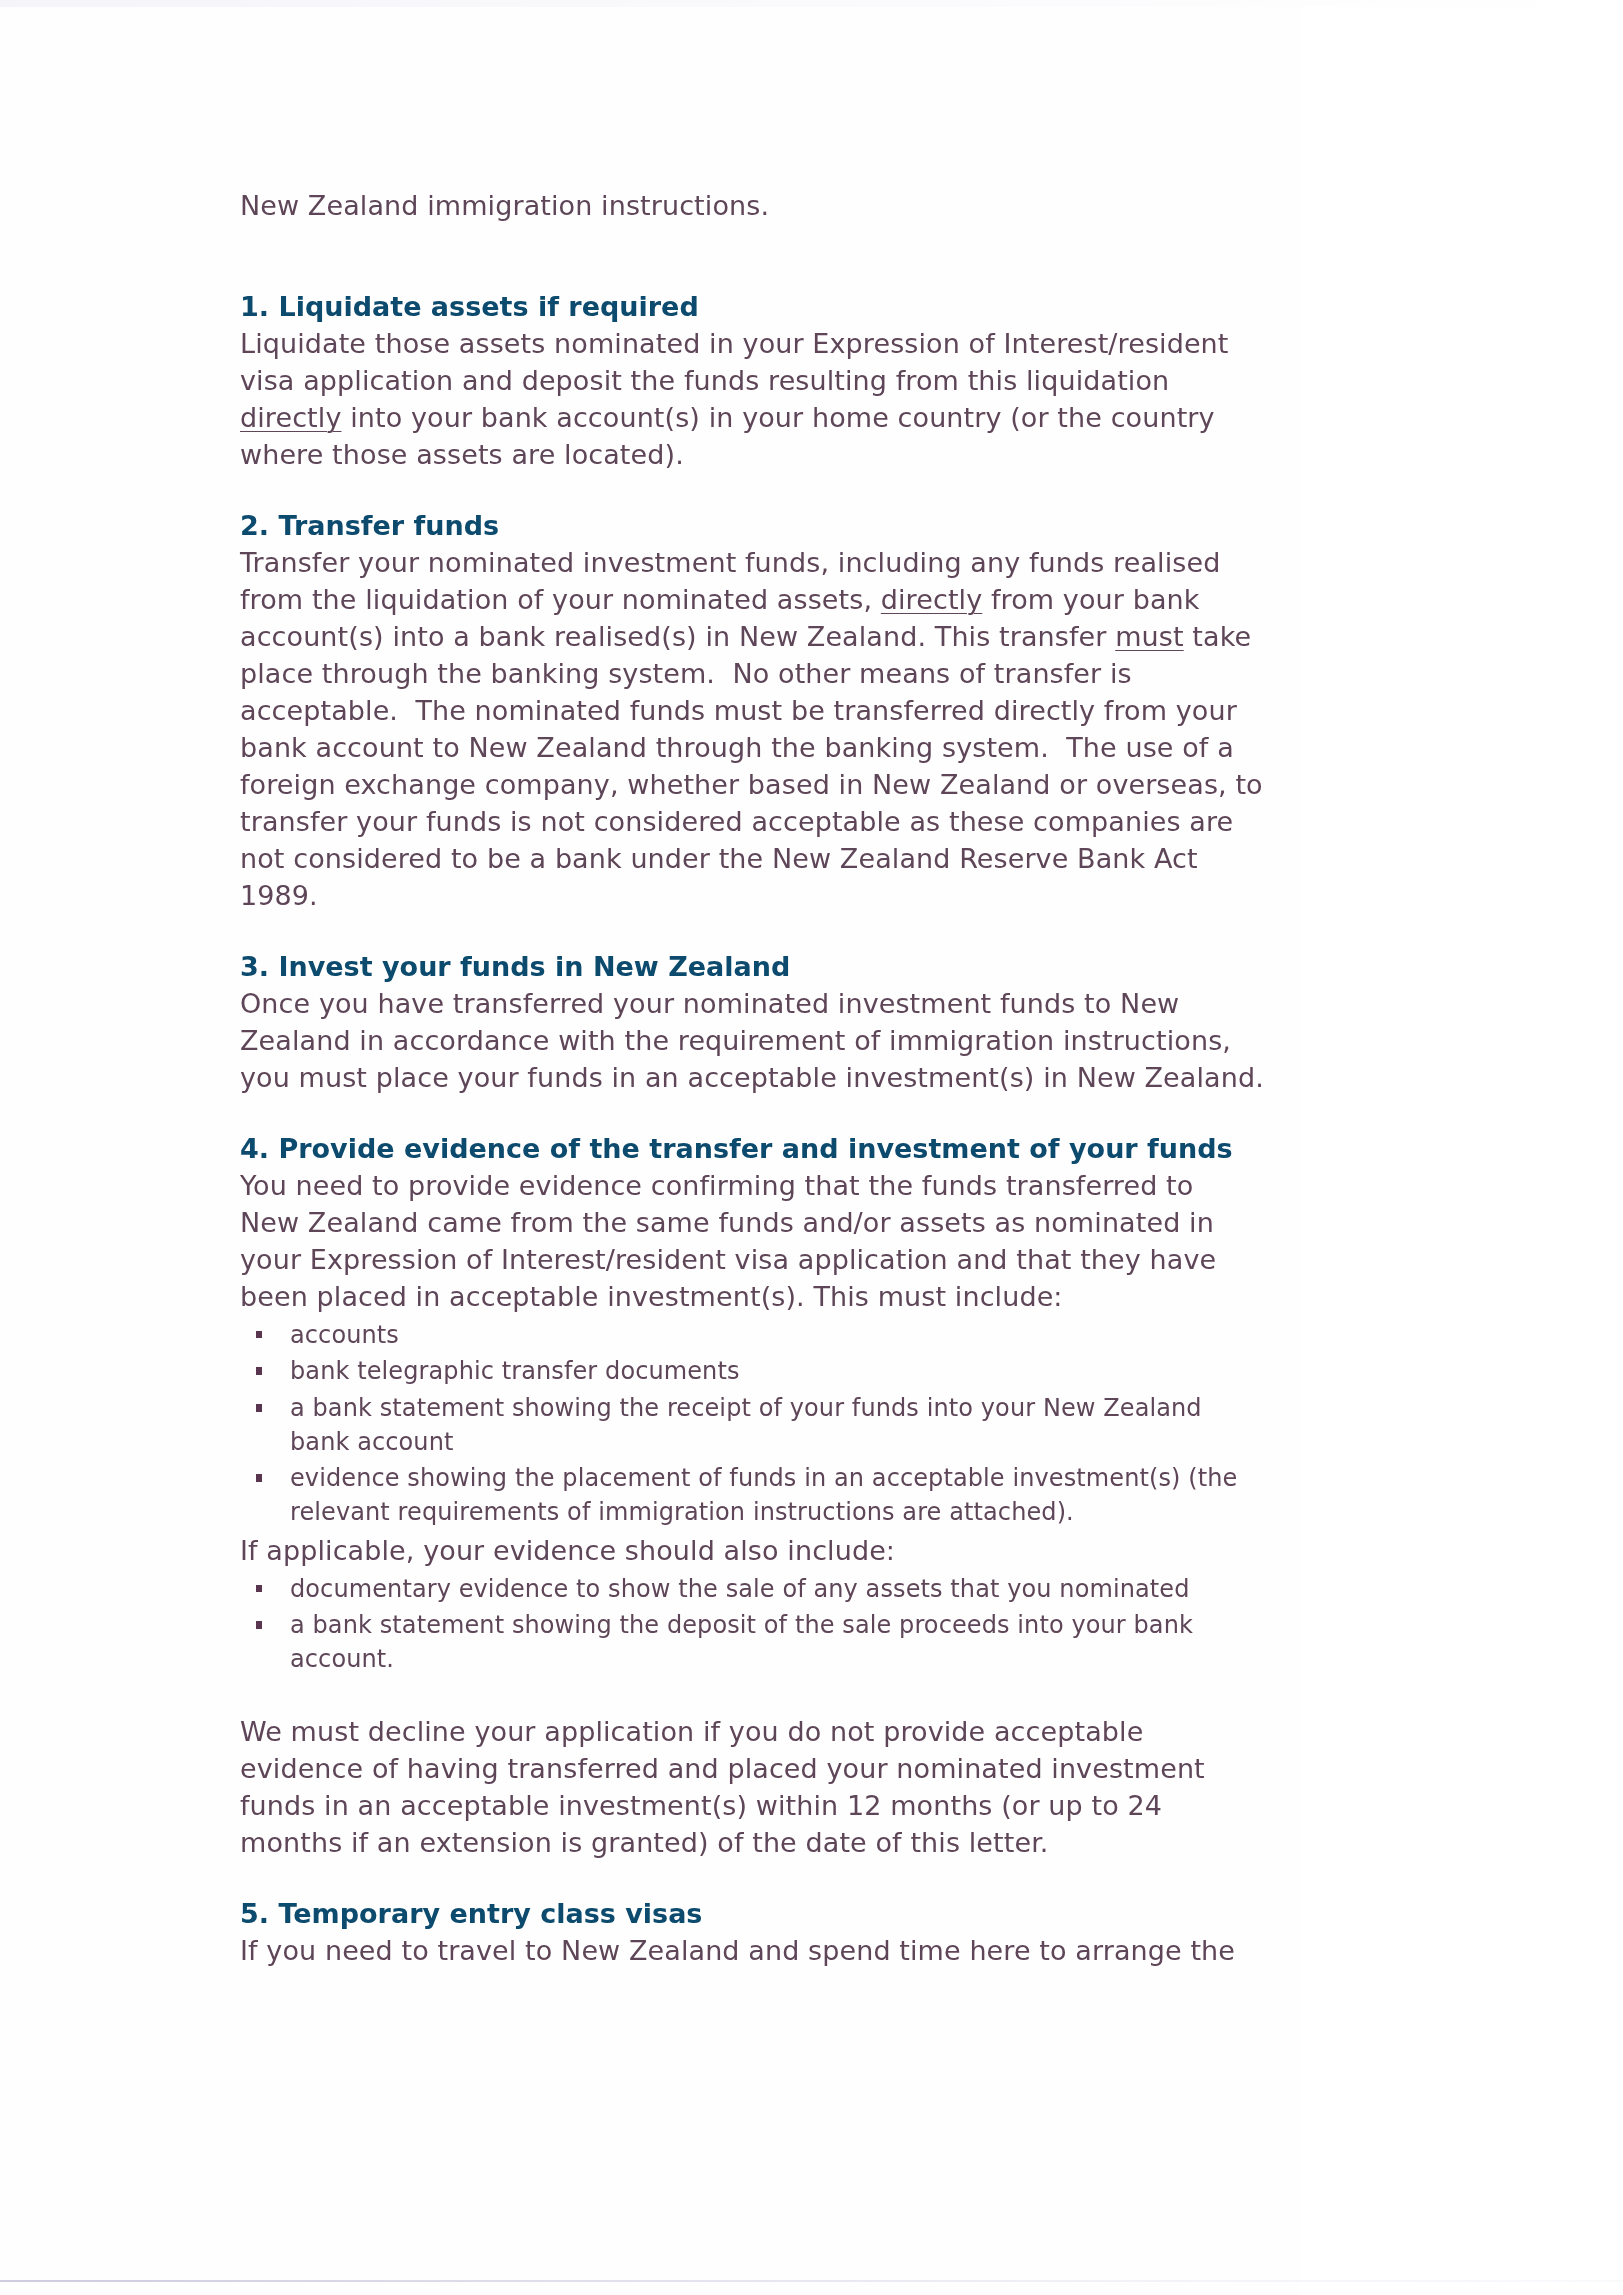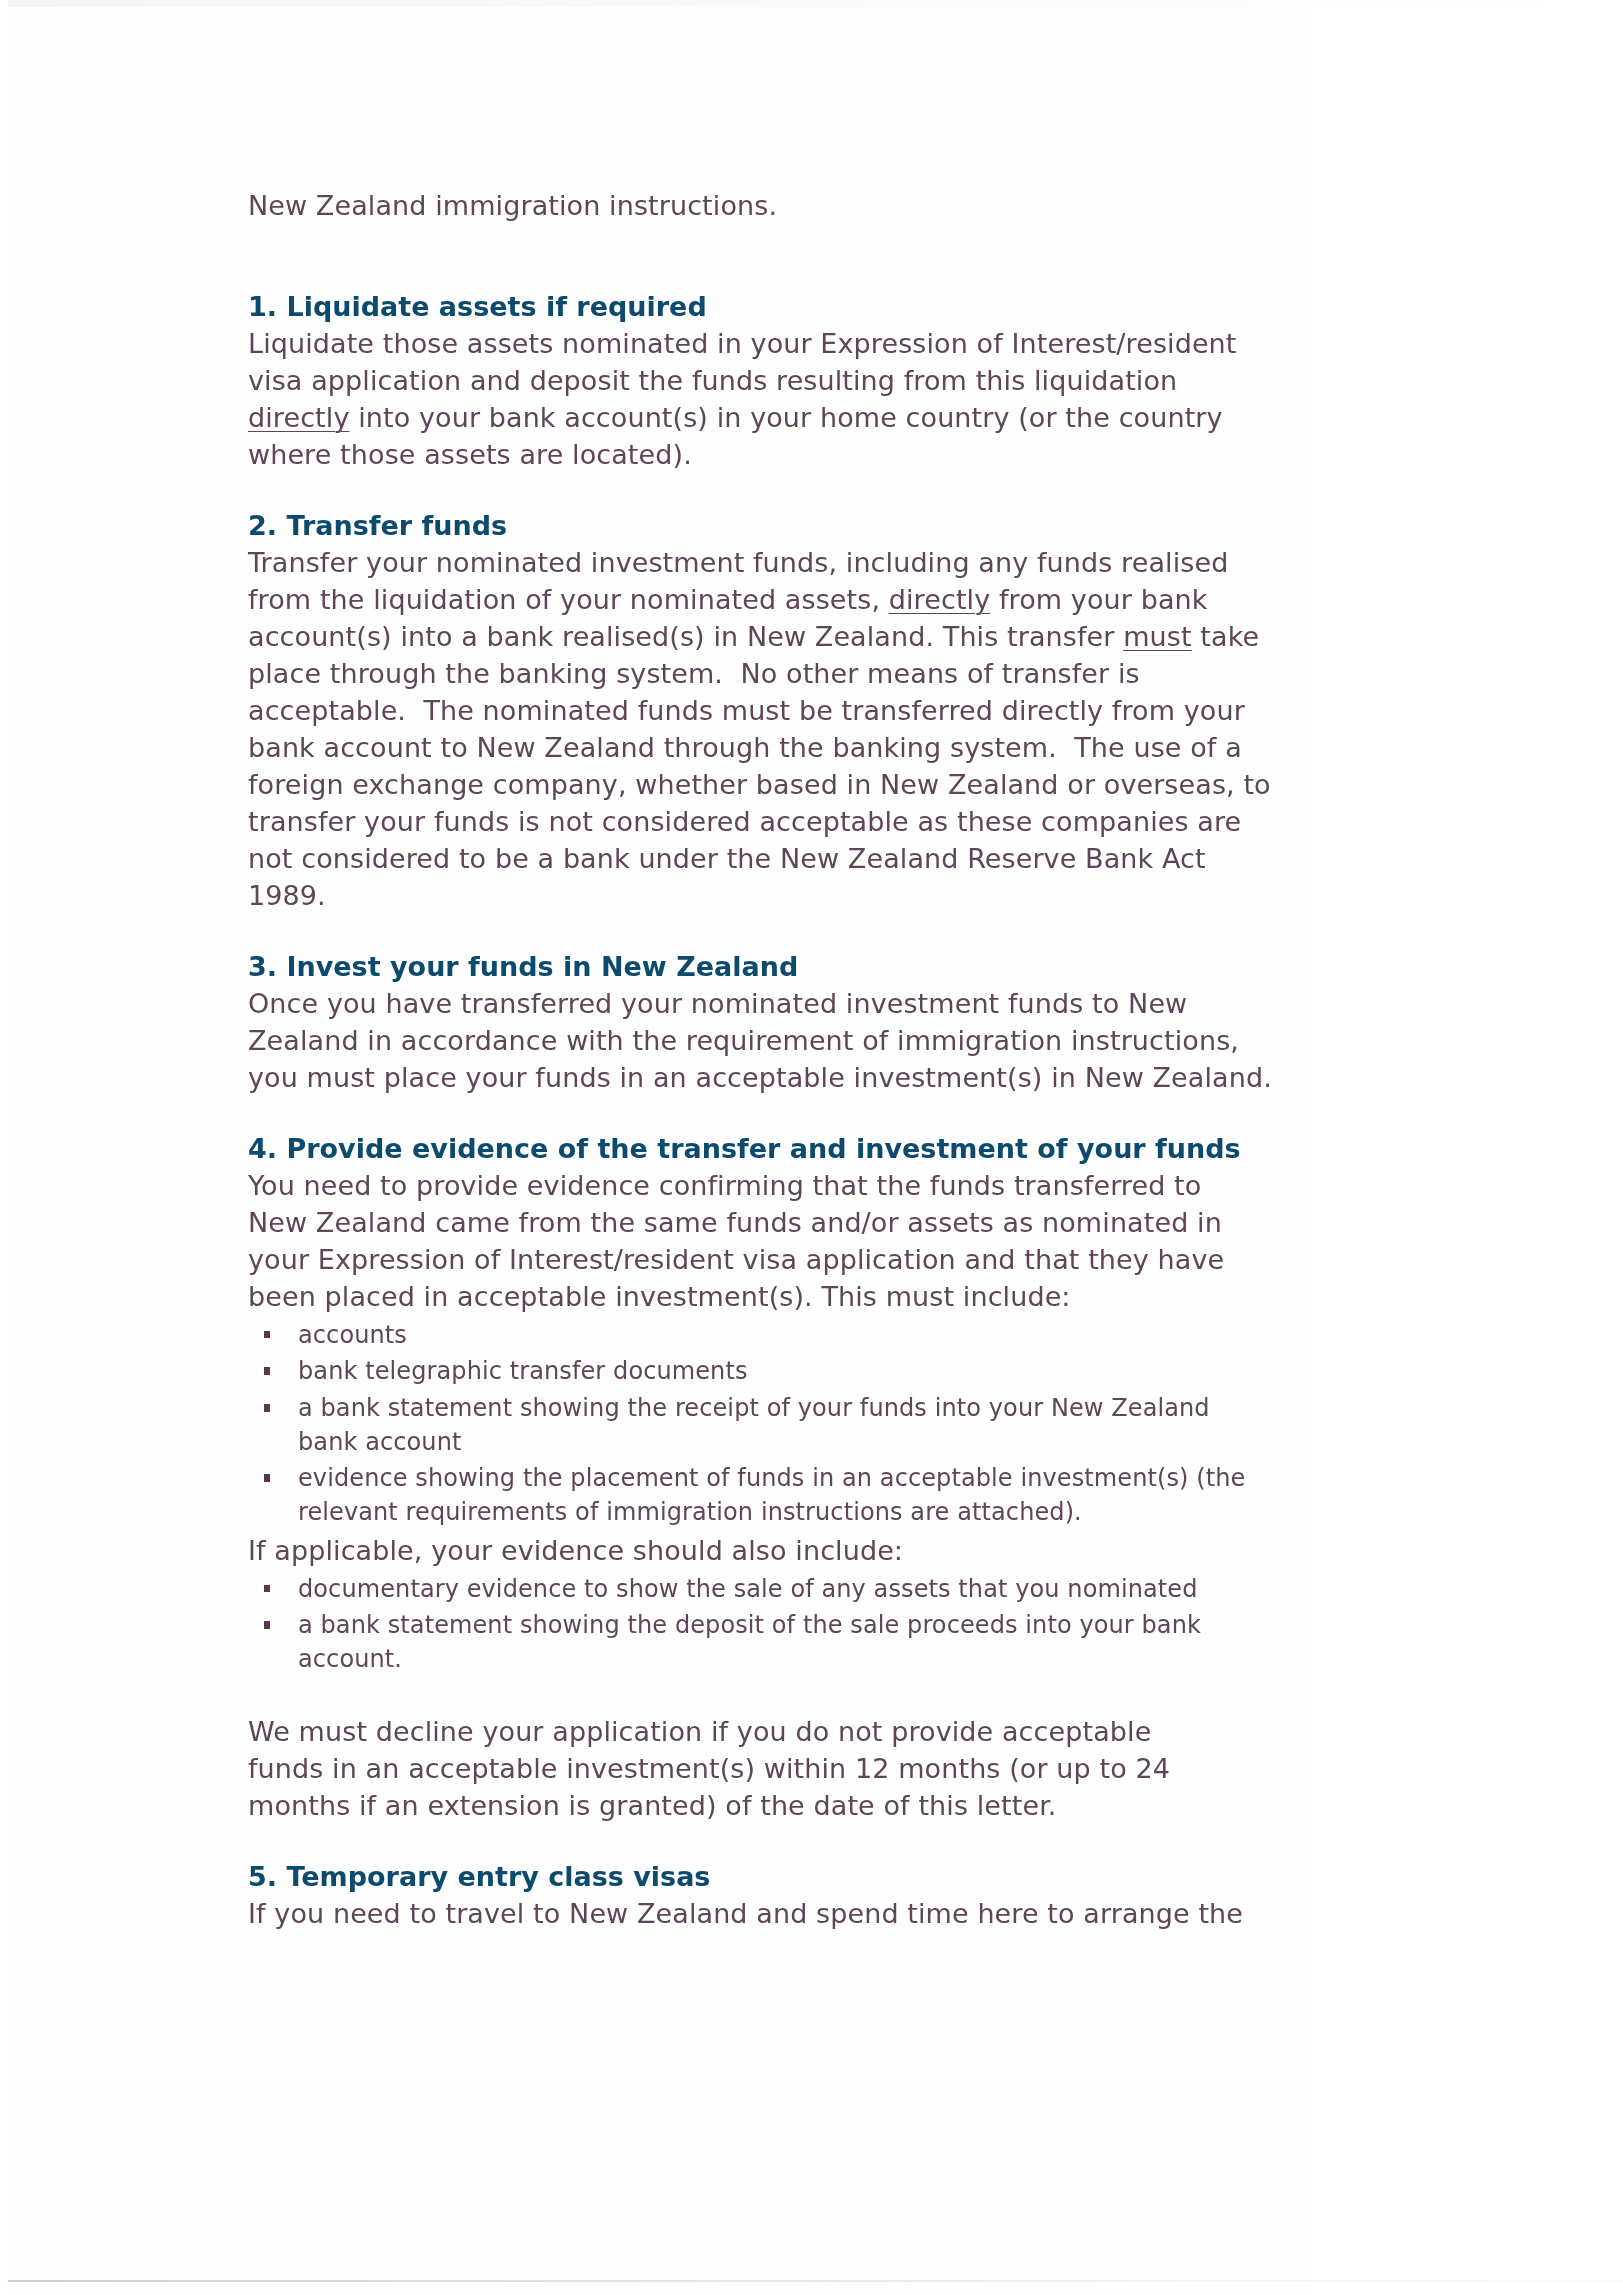--- a/index.html
+++ b/index.html
@@ -6,21 +6,21 @@
     body {
       width: 1624px;
       height: 2295px;
       position: relative;
       overflow: hidden;
       font-family: "DejaVu Sans", sans-serif;
       color: #5e4658;
     }
     .page {
       position: absolute;
-      left: 8px; top: 0;
+      left: 0; top: 0;
       width: 1300px; height: 2295px;
       background: #fefefe;
       text-decoration: underline;
     }
     .scan-top {
       position: absolute; left: 0; top: 0; width: 1624px; height: 6.5px;
       background: linear-gradient(90deg, #f2f0f6 0%, #f7f6fa 40%, #fbfbfd 70%, #ffffff 100%);
       opacity: 0.7;
     }
     .scan-bottom {
@@ -150,20 +150,21 @@
           </li>
           <li class="bullet">
             <span class="bullet-icon"></span>
             <span class="line">a bank statement showing the deposit of the sale proceeds into your bank</span>
             <span class="line">account.</span>
           </li>
         </ul>
       <div class="spacer"></div>
       <div class="para">
           <span class="line">We must decline your application if you do not provide acceptable</span>
+          <span class="line">evidence of having transferred and placed your nominated investment</span>
           <span class="line">funds in an acceptable investment(s) within 12 months (or up to 24</span>
           <span class="line">months if an extension is granted) of the date of this letter.</span>
         </div>
     </div>
 
     <div class="section">
       <span class="heading">5. Temporary entry class visas</span>
       <div class="para">
           <span class="line"><span>If you need to travel to New Zealand and spend time here to arrange the</span></span>
         </div>

